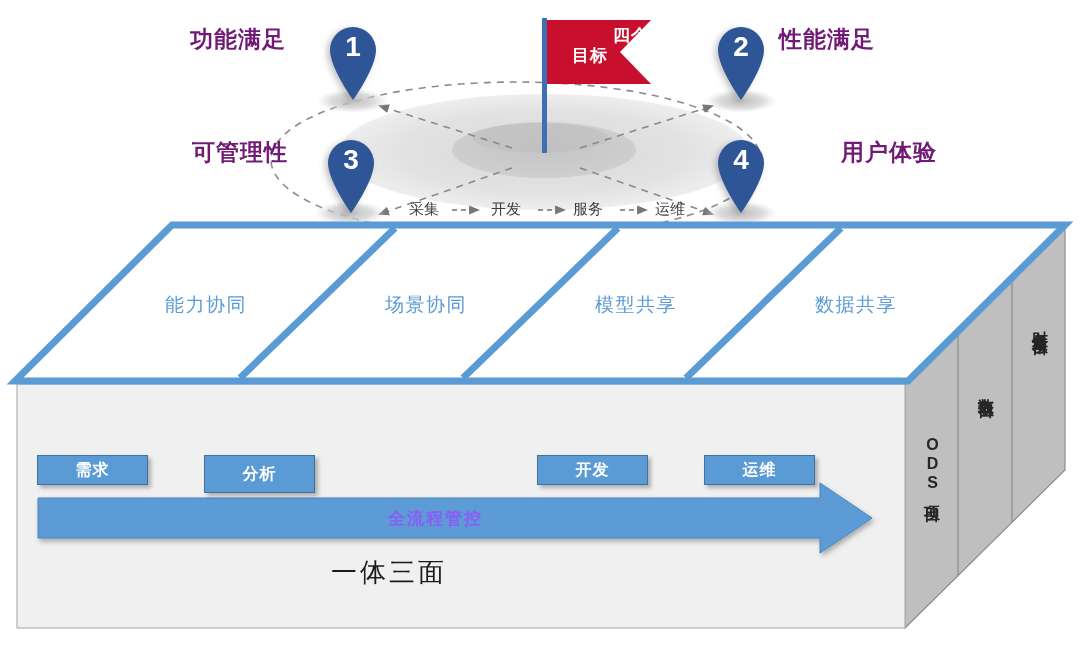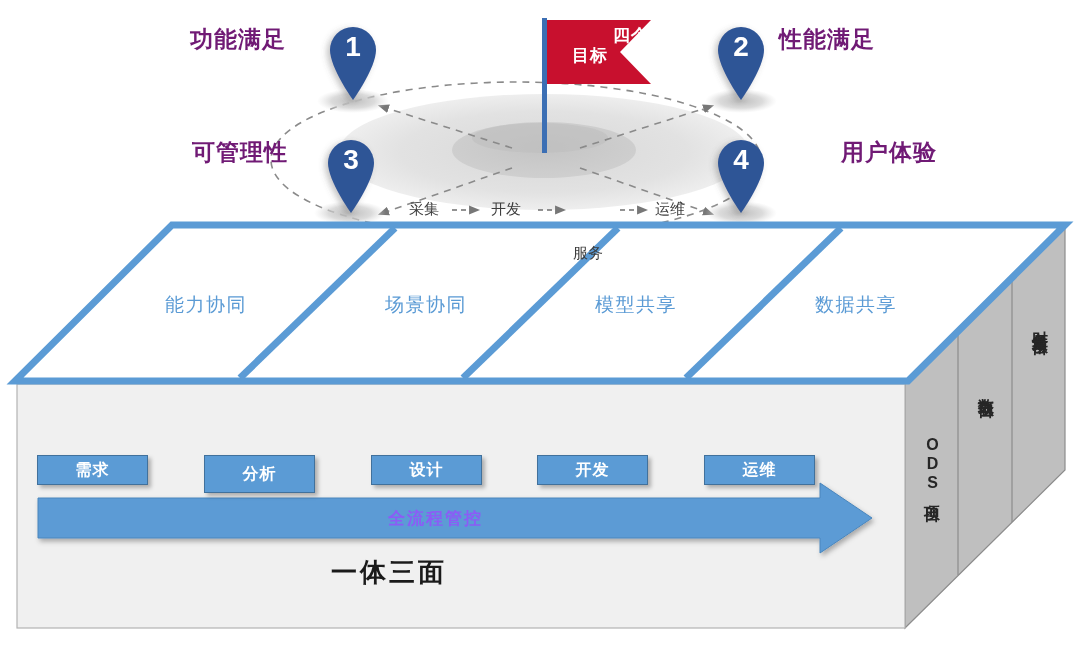--- a/index.html
+++ b/index.html
@@ -97,21 +97,21 @@
   .arrow-text {
     position: absolute;
     font-size: 17px;
     font-weight: bold;
     color: #8b5cf6;
     letter-spacing: 2px;
   }
   .bottom-title {
     position: absolute;
     font-size: 26px;
-    font-weight: bold;
+    font-weight: normal;
     color: #1a1a1a;
     letter-spacing: 3px;
   }
 </style>
 </head>
 <body>
 
 <div id="stage">
 
   <svg id="svg-root" viewBox="0 0 1080 651">
@@ -222,35 +222,34 @@
   <div class="pin-num" style="left:330px; top:31px;">1</div>
   <div class="pin-num" style="left:718px; top:31px;">2</div>
   <div class="pin-num" style="left:328px; top:144px;">3</div>
   <div class="pin-num" style="left:718px; top:144px;">4</div>
 
   <div class="flag-text" style="left:565px; top:26px; width:50px;margin-left:41px;">四个</div>
   <div class="flag-text" style="left:565px; top:46px; width:50px;">目标</div>
 
   <div class="flow-word" style="left:409px; top:200px;">采集</div>
   <div class="flow-word" style="left:491px; top:200px;">开发</div>
-  <div class="flow-word" style="left:573px; top:200px;margin-top:44px;">服务</div>
+  <div class="flow-word" style="left:573px; top:200px;">服务</div>
   <div class="flow-word" style="left:655px; top:200px;">运维</div>
 
   <div class="topface-label" style="left:165px; top:292px;">能力协同</div>
   <div class="topface-label" style="left:385px; top:292px;">场景协同</div>
   <div class="topface-label" style="left:595px; top:292px;">模型共享</div>
   <div class="topface-label" style="left:815px; top:292px;">数据共享</div>
 
   <div class="side-label" style="left:921px; top:436px;">ODS项目</div>
   <div class="side-label" style="left:975px; top:385px;">数仓项目</div>
   <div class="side-label" style="left:1029px; top:318px;">财务集市项目</div>
 
   <div class="stage-btn" style="left:37px;  top:455px; width:111px; height:30px;">需求</div>
   <div class="stage-btn" style="left:204px; top:455px; width:111px; height:38px;">分析</div>
-  <div class="stage-btn" style="left:371px; top:455px; width:111px; height:30px;">设计</div>
   <div class="stage-btn" style="left:537px; top:455px; width:111px; height:30px;">开发</div>
   <div class="stage-btn" style="left:704px; top:455px; width:111px; height:30px;">运维</div>
 
   <div class="arrow-text" style="left:388px; top:507px;">全流程管控</div>
 
   <div class="bottom-title" style="left:331px; top:555px;">一体三面</div>
 
 </div>
 
 </body></html>

